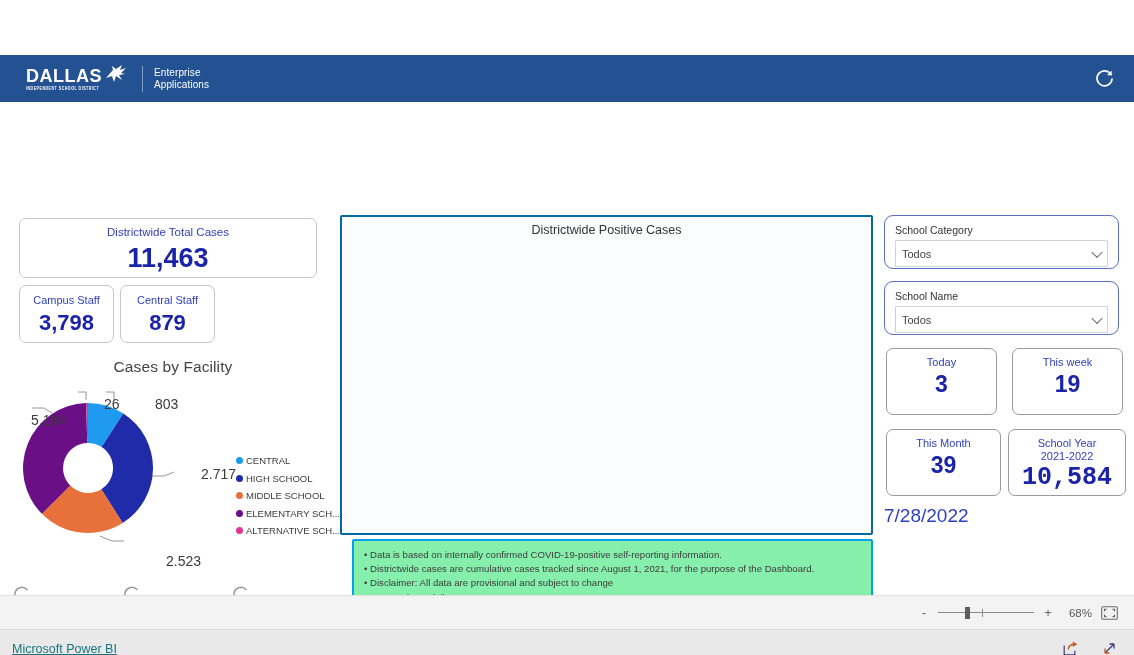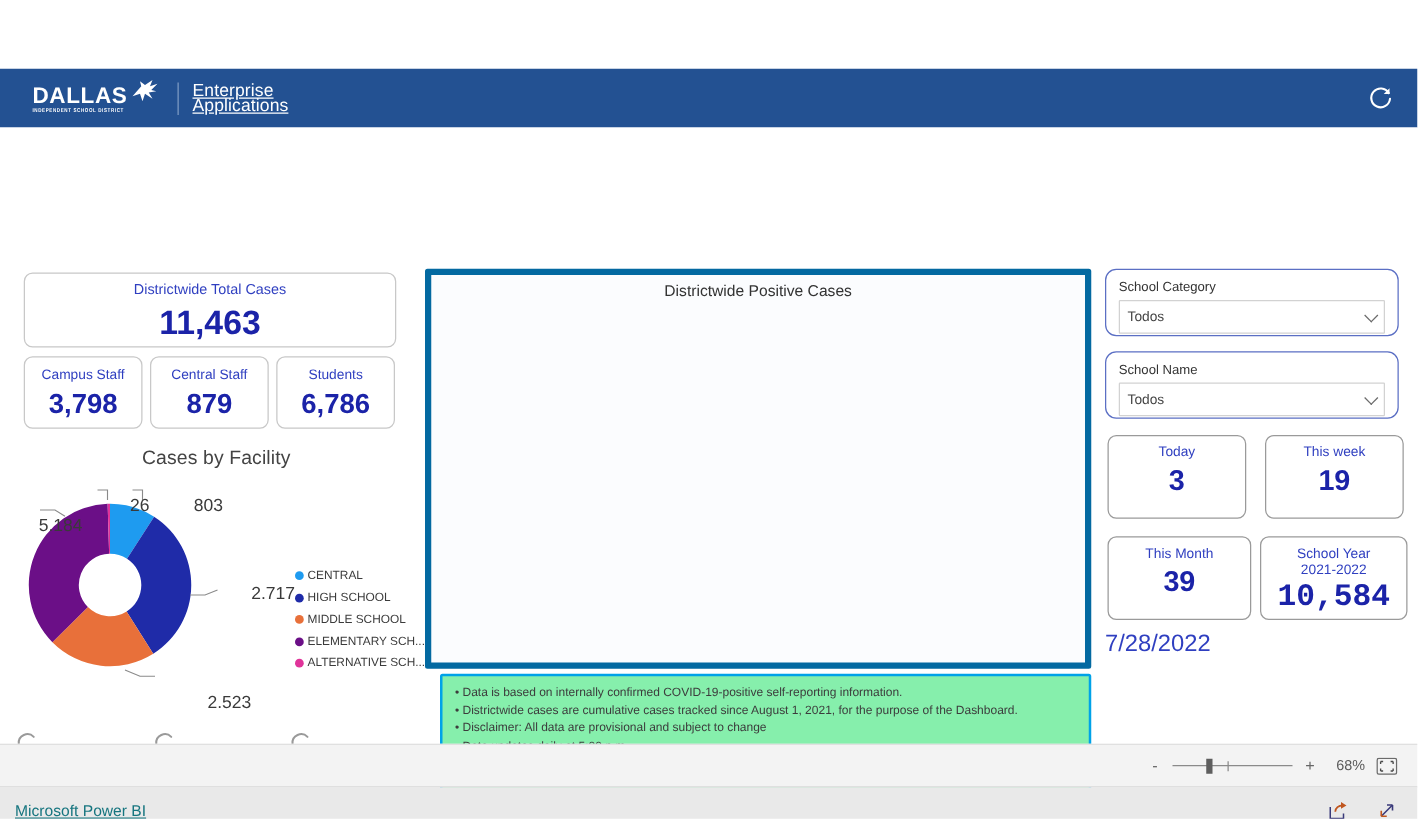--- a/index.html
+++ b/index.html
@@ -36,21 +36,21 @@
   .logo-dallas .sub {
     font-size:3.6px; font-weight:bold; letter-spacing:0.5px;
     margin-top:2px; color:#ffffff; white-space:nowrap;
     transform: scaleY(1.25); transform-origin: left top;
   }
   .pegasus { margin-left:1px; margin-top:-6px; }
   .logo-divider {
     width:1px; height:26px; background:#7e9bc4; margin:0 11px 0 13px;
   }
   .logo-app-name {
-    color:#ffffff; font-size:14px; line-height:11.5px; letter-spacing:0.1px;text-decoration:underline;
+    color:#ffffff; font-size:10px; line-height:11.5px; letter-spacing:0.1px;
   }
 
   .spinner-arc { position:absolute; }
   .spinner-arc svg { display:block; }
 
   .refresh-btn {
     margin-left:auto; width:32px; height:32px;
     display:flex; align-items:center; justify-content:center;
     cursor:pointer;
   }
@@ -107,21 +107,21 @@
   .legend-row { display:flex; align-items:center; height:17.5px; }
   .legend-dot { width:7px; height:7px; border-radius:50%; margin-right:3px; flex:none; }
   .legend-label { font-size:9.5px; color:#3b3b3b; white-space:nowrap; }
 
   
   .loader-row { position:absolute; left:0; top:478px; width:338px; height:22px; }
 
   
   #main-panel {
     position:absolute; left:340px; top:113px; width:533px; height:320px;
-    background:#fbfcfe; border:5px solid #0369a1; border-radius:2px;
+    background:#fbfcfe; border:2px solid #0369a1; border-radius:2px;
   }
   #main-panel .panel-title {
     text-align:center; font-size:12.5px; color:#333333; margin-top:6px;
   }
 
   
   #notes-box {
     position:absolute; left:352px; top:437px; width:521px; height:101px;
     background:#86efac; border:2px solid #00a2e8; border-radius:2px;
     padding:7px 10px 0 10px;
@@ -252,24 +252,20 @@
     <div class="card mini-card" id="campus-card">
       <div class="card-title">Campus Staff</div>
       <div class="card-value">3,798</div>
     </div>
 
     <div class="card mini-card" id="central-card">
       <div class="card-title">Central Staff</div>
       <div class="card-value">879</div>
     </div>
 
-    <div class="card mini-card" id="students-card">
-      <div class="card-title">Students</div>
-      <div class="card-value">6,786</div>
-    </div>
 
     <div class="donut-wrap">
       <div class="donut-title">Cases by Facility</div>
 
       <div class="donut-area">
         <svg class="donut-svg" width="210" height="165" viewBox="0 0 210 165">
           <g transform="translate(68,82)">
 
             <path d="M 0 -65 A 65 65 0 0 1 35.3 -54.6 L 13.6 -21.0 A 25 25 0 0 0 0 -25 Z" fill="#1e9bf0"></path>
 

